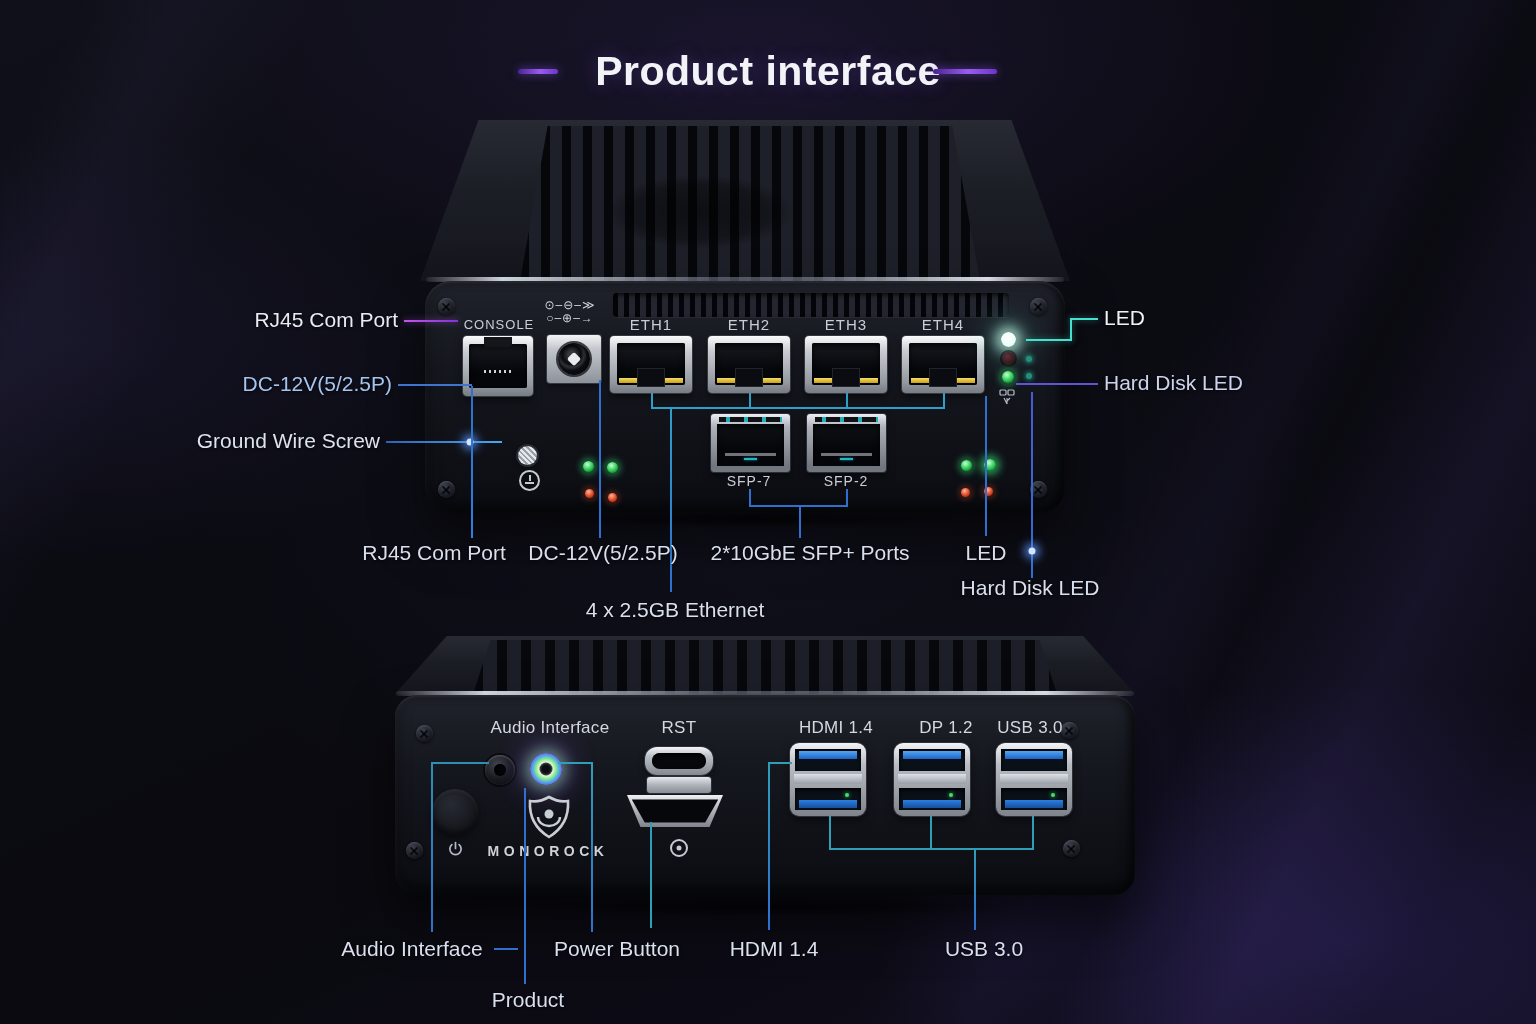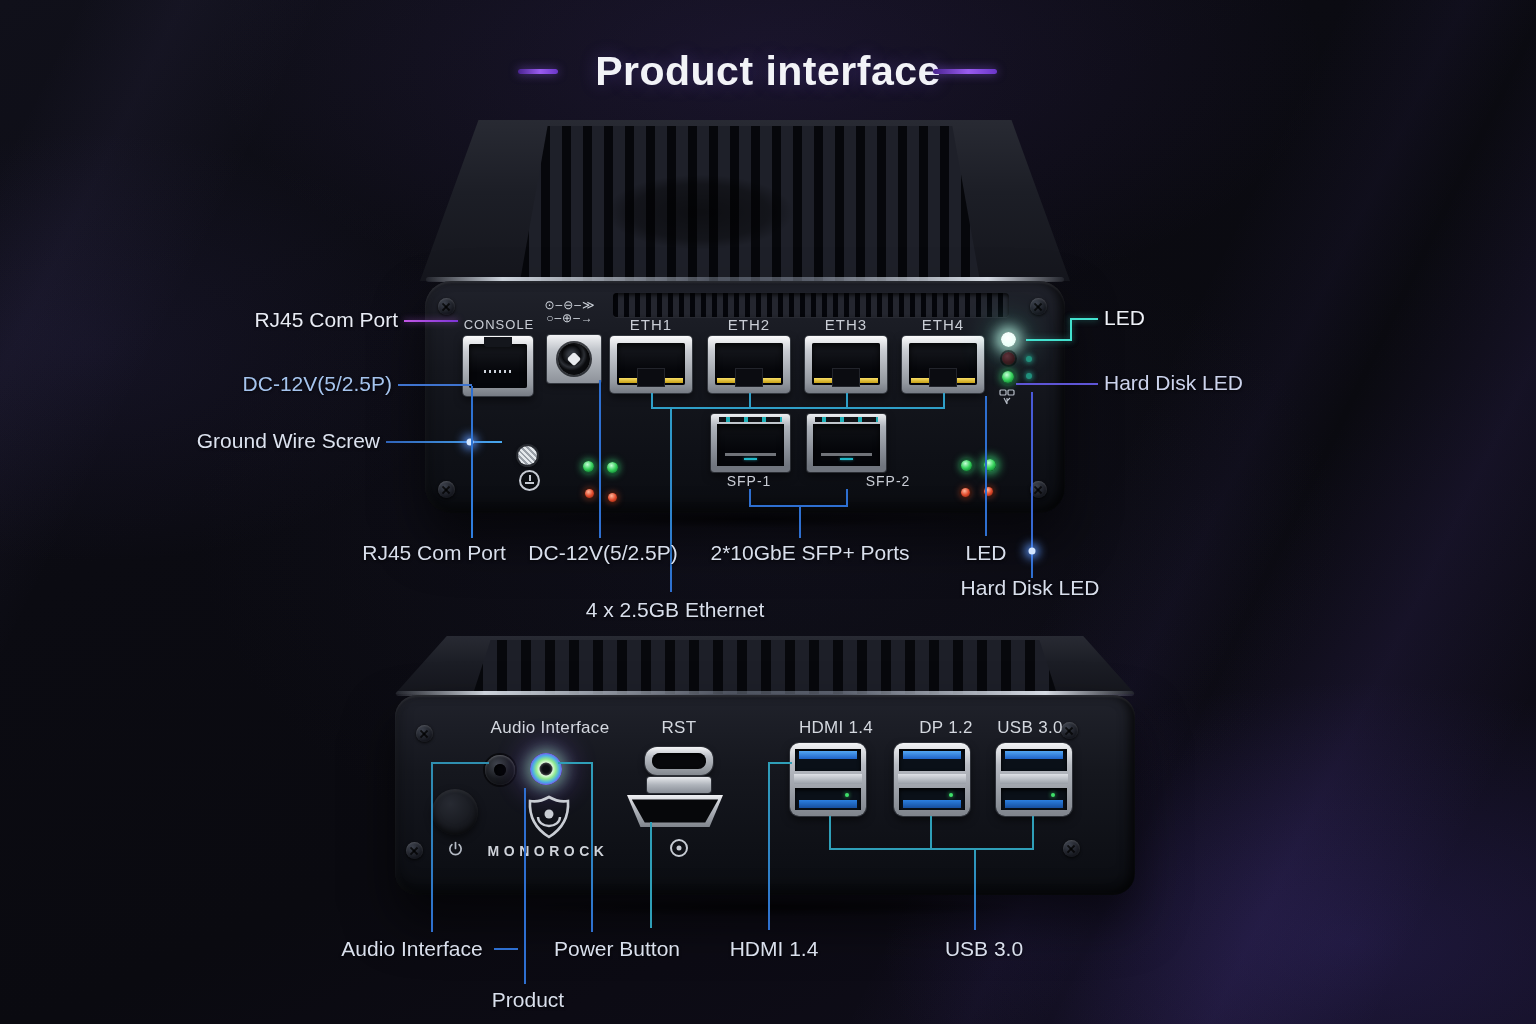--- a/index.html
+++ b/index.html
@@ -215,22 +215,22 @@
         <div class="slot"></div>
         <div class="bar"></div>
         <div class="mark"></div>
       </div>
     <div class="sfp" style="left:382px;top:133px;width:79px;height:58px;">
       <div class="pins"></div>
         <div class="slot"></div>
         <div class="bar"></div>
         <div class="mark"></div>
       </div>
-    <div class="plabel" style="left:324px;top:200px;">SFP-1</div>
-    <div class="plabel" style="left:421px;top:200px;margin-left:42px;">SFP-2</div>
+    <div class="plabel" style="left:324px;top:200px;">SFP-7</div>
+    <div class="plabel" style="left:421px;top:200px;">SFP-2</div>
 
     <div class="led w" style="left:576px;top:51px;width:15px;height:15px;"></div>
     <div class="led off" style="left:577px;top:71px;width:13px;height:13px;"></div>
     <div class="led g" style="left:577px;top:90px;width:12px;height:12px;"></div>
     <div class="led tdot" style="left:601px;top:75px;width:6px;height:6px;"></div>
     <div class="led tdot" style="left:601px;top:92px;width:6px;height:6px;"></div>
     <svg class="abs" style="left:573px;top:107px;" width="18" height="18" viewBox="0 0 18 18">
       <rect x="2" y="2" width="6" height="5" rx="1" fill="none" stroke="#b8bec8" stroke-width="1.2"></rect>
       <rect x="10" y="2" width="6" height="5" rx="1" fill="none" stroke="#b8bec8" stroke-width="1.2"></rect>
       <path d="M6 10 L9 16 M12 10 L9 13 M9 10 v6" stroke="#b8bec8" stroke-width="1.1" fill="none"></path>

